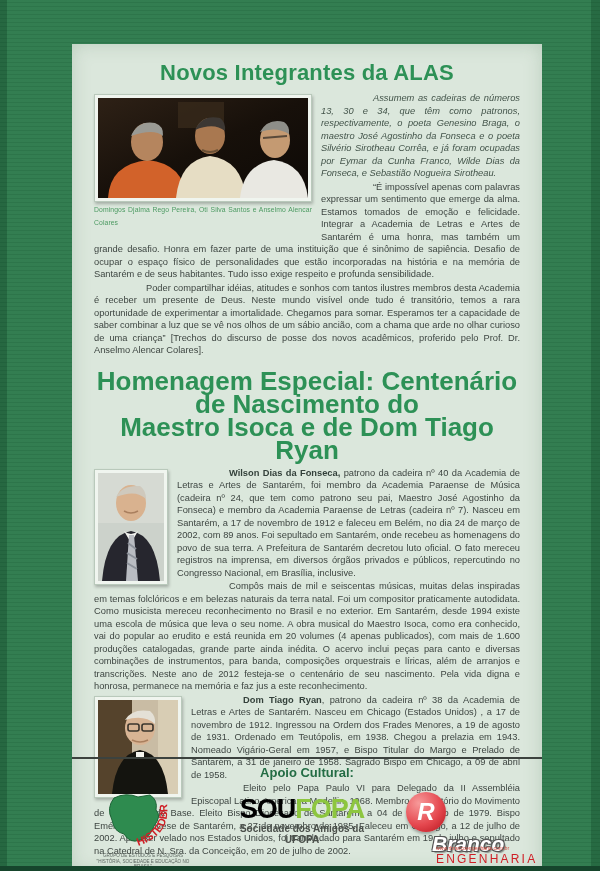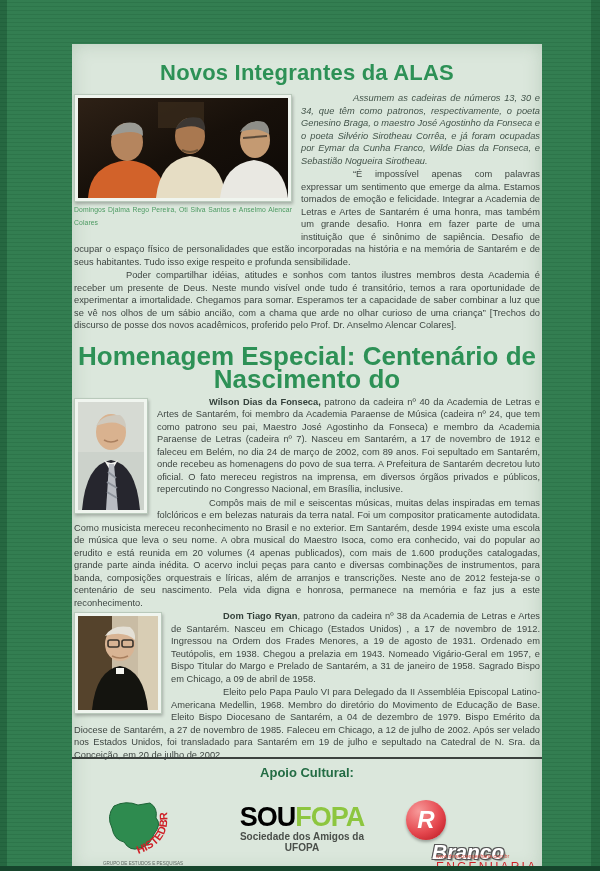--- a/index.html
+++ b/index.html
@@ -6,21 +6,21 @@
   body{width:600px;height:871px;overflow:hidden;font-family:"Liberation Sans",sans-serif;}
   .canvas{position:relative;width:600px;height:871px;
     background:#2f7b4e;
     background-image:repeating-linear-gradient(0deg, rgba(0,0,0,0.05) 0 1px, rgba(255,255,255,0.02) 1px 4px);}
   .edge-left{position:absolute;left:0;top:0;width:7px;height:100%;background:rgba(0,40,20,0.25);}
   .edge-right{position:absolute;right:0;top:0;width:9px;height:100%;background:rgba(0,40,20,0.22);}
   .edge-bottom{position:absolute;left:0;bottom:0;width:100%;height:5px;background:#16452c;z-index:5;}
 
   .page{position:absolute;left:72px;top:44px;width:470px;height:827px;background:#dbe7dc;
     box-shadow:inset 0 0 18px rgba(90,130,100,0.25);}
-  .inner{padding:0 2px;}
+  .inner{padding:0 22px;}
 
   h1.sec-title{margin:16px 0 6px;text-align:center;color:#2d9156;font-size:22px;letter-spacing:.2px;font-weight:bold;}
   h2.sec-title{margin:12px 0 5px;text-align:center;color:#2d9156;font-size:26px;line-height:23px;font-weight:bold;}
 
   .bodytext{font-size:9.3px;line-height:12.5px;color:#3e4642;text-align:justify;}
   p.para{margin:0 0 1px;text-indent:52px;}
   .italicp{font-style:italic;color:#43544a;}
   .lead{font-weight:bold;color:#33403a;}
   .clearfix::after{content:"";display:block;clear:both;}
 
@@ -30,21 +30,21 @@
   .fig-group .photo-frame{width:210px;height:100px;}
   .fig-caption{font-size:6.8px;color:#4c9a62;margin-top:2px;letter-spacing:.1px;}
   .fig-wilson{float:left;width:74px;margin:2px 9px 0 0;}
   .fig-wilson .photo-frame{width:66px;height:108px;}
   .fig-ryan{float:left;width:88px;margin:2px 9px 0 0;}
   .fig-ryan .photo-frame{width:80px;height:94px;}
   .photo-frame svg{display:block;}
 
   .footer{position:absolute;left:0;top:713px;width:100%;}
   .footer-rule{height:2px;background:#3c423e;margin:0;}
-  .support-label{text-align:center;color:#236c44;font-weight:bold;font-size:13px;margin:6px 0 16px;}
+  .support-label{text-align:center;color:#236c44;font-weight:bold;font-size:13px;margin:6px 0 8px;}
   .logos{display:flex;align-items:flex-start;justify-content:space-between;padding:2px 16px 0 16px;}
 
   .logo-histedbr{width:110px;text-align:center;}
   .histedbr-caption{font-size:4.6px;color:#5c6660;line-height:5.6px;margin-top:1px;}
   .logo-soufopa{width:140px;text-align:center;margin-top:6px;}
   .soufopa-name{font-size:27px;font-weight:bold;letter-spacing:-1px;line-height:26px;}
   .soufopa-name .p1{color:#000000;}
   .soufopa-name .p2{color:#8dc63f;}
   .soufopa-sub{font-size:10px;font-weight:bold;color:#4a4f4a;margin-top:1px;}
 
@@ -109,20 +109,21 @@
           </div>
           <figcaption class="fig-caption">Domingos Djalma Rego Pereira, Oti Silva Santos e Anselmo Alencar Colares</figcaption>
         </figure>
         <p class="para italicp">Assumem as cadeiras de números 13, 30 e 34, que têm como patronos, respectivamente, o poeta Genesino Braga, o maestro José Agostinho da Fonseca e o poeta Silvério Sirotheau Corrêa, e já foram ocupadas por Eymar da Cunha Franco, Wilde Dias da Fonseca, e Sebastião Nogueira Sirotheau.</p>
         <p class="para">“É impossível apenas com palavras expressar um sentimento que emerge da alma. Estamos tomados de emoção e felicidade. Integrar a Academia de Letras e Artes de Santarém é uma honra, mas também um grande desafio. Honra em fazer parte de uma instituição que é sinônimo de sapiência. Desafio de ocupar o espaço físico de personalidades que estão incorporadas na história e na memória de Santarém e de seus habitantes. Tudo isso exige respeito e profunda sensibilidade.</p>
         <p class="para">Poder compartilhar idéias, atitudes e sonhos com tantos ilustres membros desta Academia é receber um presente de Deus. Neste mundo visível onde tudo é transitório, temos a rara oportunidade de experimentar a imortalidade. Chegamos para somar. Esperamos ter a capacidade de saber combinar a luz que se vê nos olhos de um sábio ancião, com a chama que arde no olhar curioso de uma criança” [Trechos do discurso de posse dos novos acadêmicos, proferido pelo Prof. Dr. Anselmo Alencar Colares].</p>
       </div>
 
       <h2 class="sec-title">
         <span>Homenagem Especial: Centenário de Nascimento do</span><br>
+        <span>Maestro Isoca e de Dom Tiago Ryan</span>
       </h2>
 
       <div class="bodytext clearfix">
         <figure class="fig-wilson">
           <div class="photo-frame">
             <svg width="66" height="108" viewBox="0 0 66 108">
               <rect width="66" height="108" fill="#ccd2cb"></rect>
               <rect width="66" height="50" fill="#d6dad3"></rect>
               <ellipse cx="33" cy="30" rx="15" ry="18" fill="#d9b28f"></ellipse>
               <path d="M18 24 Q24 12 42 13 Q48 17 48 26 Q38 16 18 24 Z" fill="#cfc9bd"></path>

